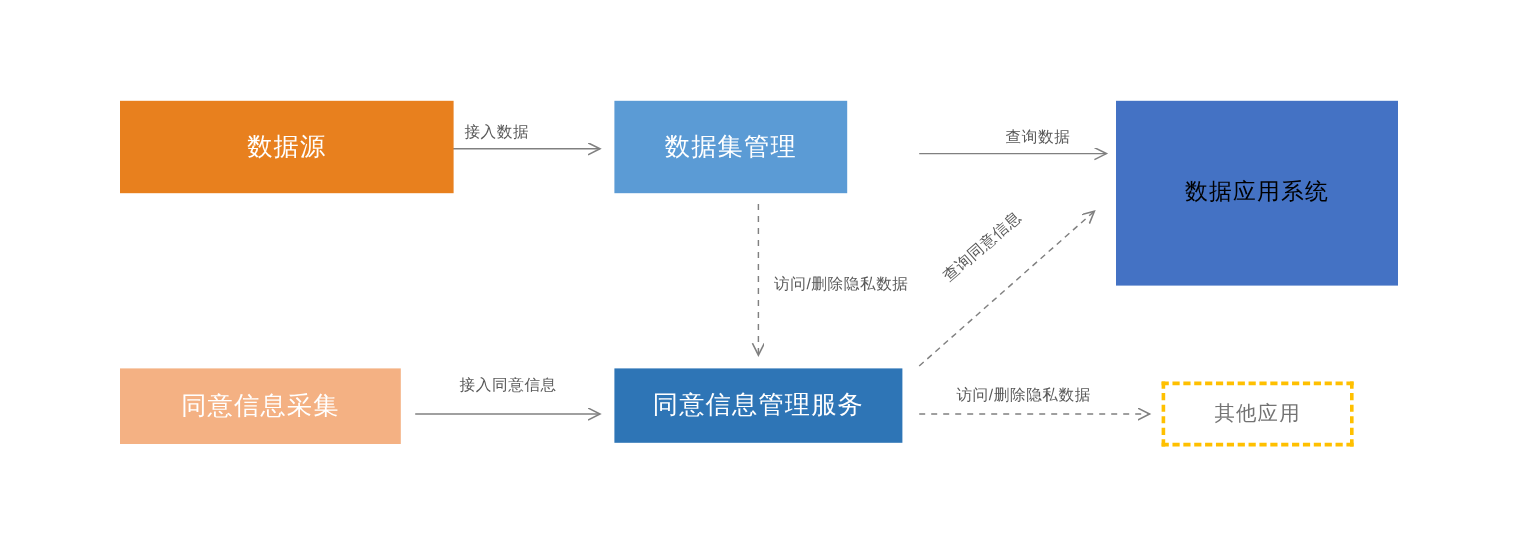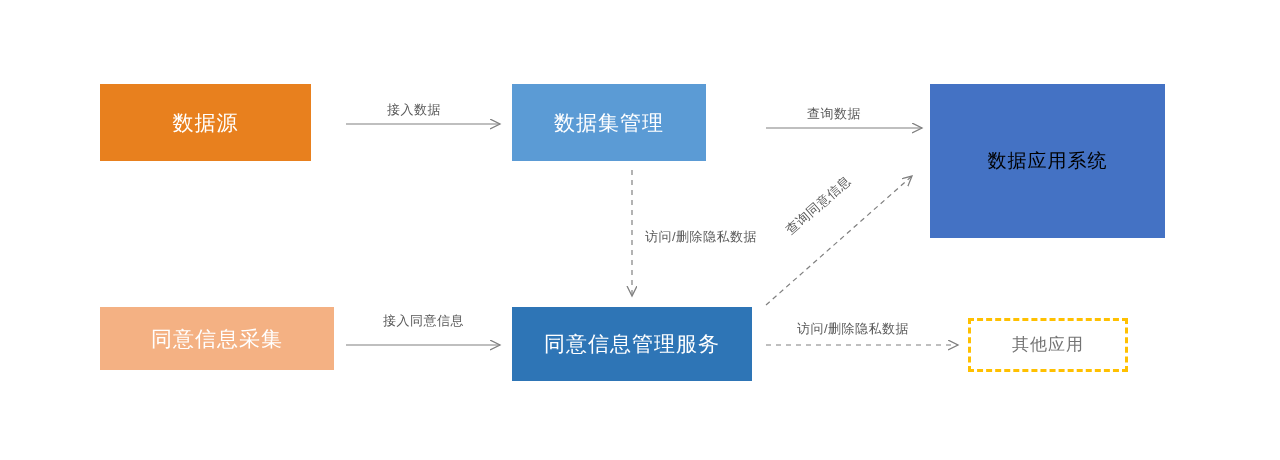--- a/index.html
+++ b/index.html
@@ -28,21 +28,21 @@
     text-align: center;
     letter-spacing: 1px;
     line-height: 1.2;
     user-select: none;
   }
   .node-label {
     display: block;
   }
 
   .node-datasource {
-    left: 100px;  top: 84px;  width: 211px; height: 77px;
+    left: 100px;  top: 84px;  width: 278px; height: 77px;
     background: #E8801E;
     color: #ffffff;
     font-size: 21px;
   }
   .node-dataset {
     left: 512px;  top: 84px;  width: 194px; height: 77px;
     background: #5B9BD5;
     color: #ffffff;
     font-size: 21px;
   }
@@ -52,21 +52,21 @@
     color: #000000;
     font-size: 19px;
   }
   .node-consentcollect {
     left: 100px;  top: 307px; width: 234px; height: 63px;
     background: #F4B183;
     color: #ffffff;
     font-size: 21px;
   }
   .node-consentservice {
-    left: 512px;  top: 307px; width: 240px; height: 74px;
+    left: 512px;  top: 307px; width: 240px; height: 62px;
     background: #2E75B6;
     color: #ffffff;
     font-size: 21px;
   }
   .node-otherapp {
     left: 968px;  top: 318px; width: 160px; height: 54px;
     background: #ffffff;
     border: 3px dashed #FFC000;
     color: #737373;
     font-size: 17px;
@@ -75,21 +75,21 @@
   
   .edge-label {
     position: absolute;
     color: #595959;
     font-size: 13px;
     white-space: nowrap;
     letter-spacing: 0.5px;
     user-select: none;
   }
   .lbl-ingest-data     { left: 387px; top: 101px; }
-  .lbl-query-data      { left: 807px; top: 105px; }
+  .lbl-query-data      { left: 838px; top: 105px; }
   .lbl-ingest-consent  { left: 383px; top: 312px; }
   .lbl-access-delete-2 { left: 797px; top: 320px; }
   .lbl-access-delete-1 { left: 645px; top: 228px; }
   .lbl-query-consent {
     left: 788px; top: 223px;
     transform: rotate(-41deg);
     transform-origin: left center;
   }
 
   

